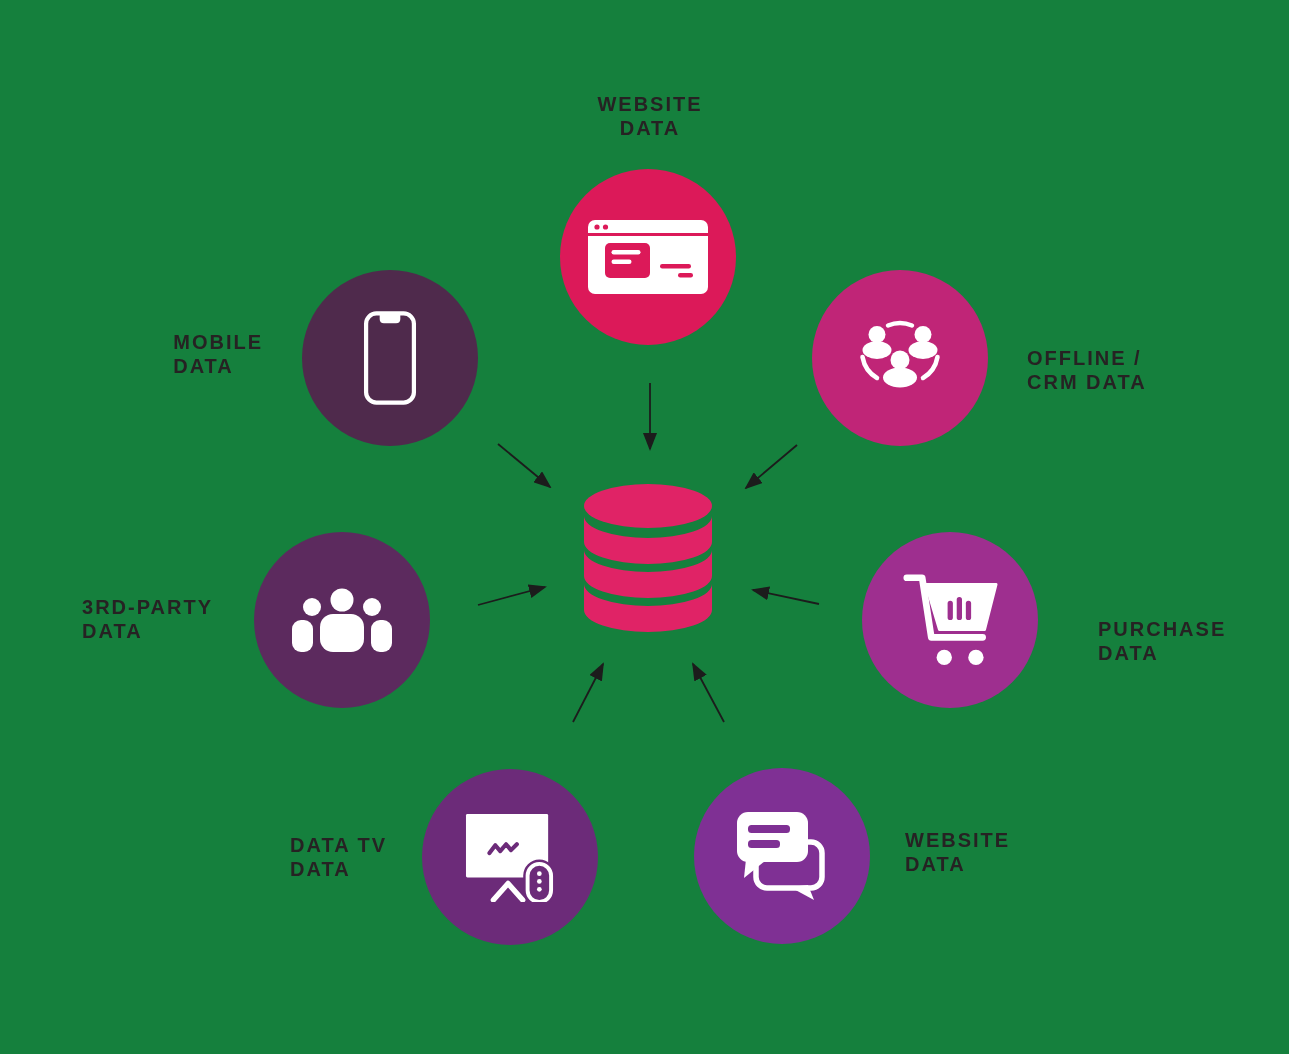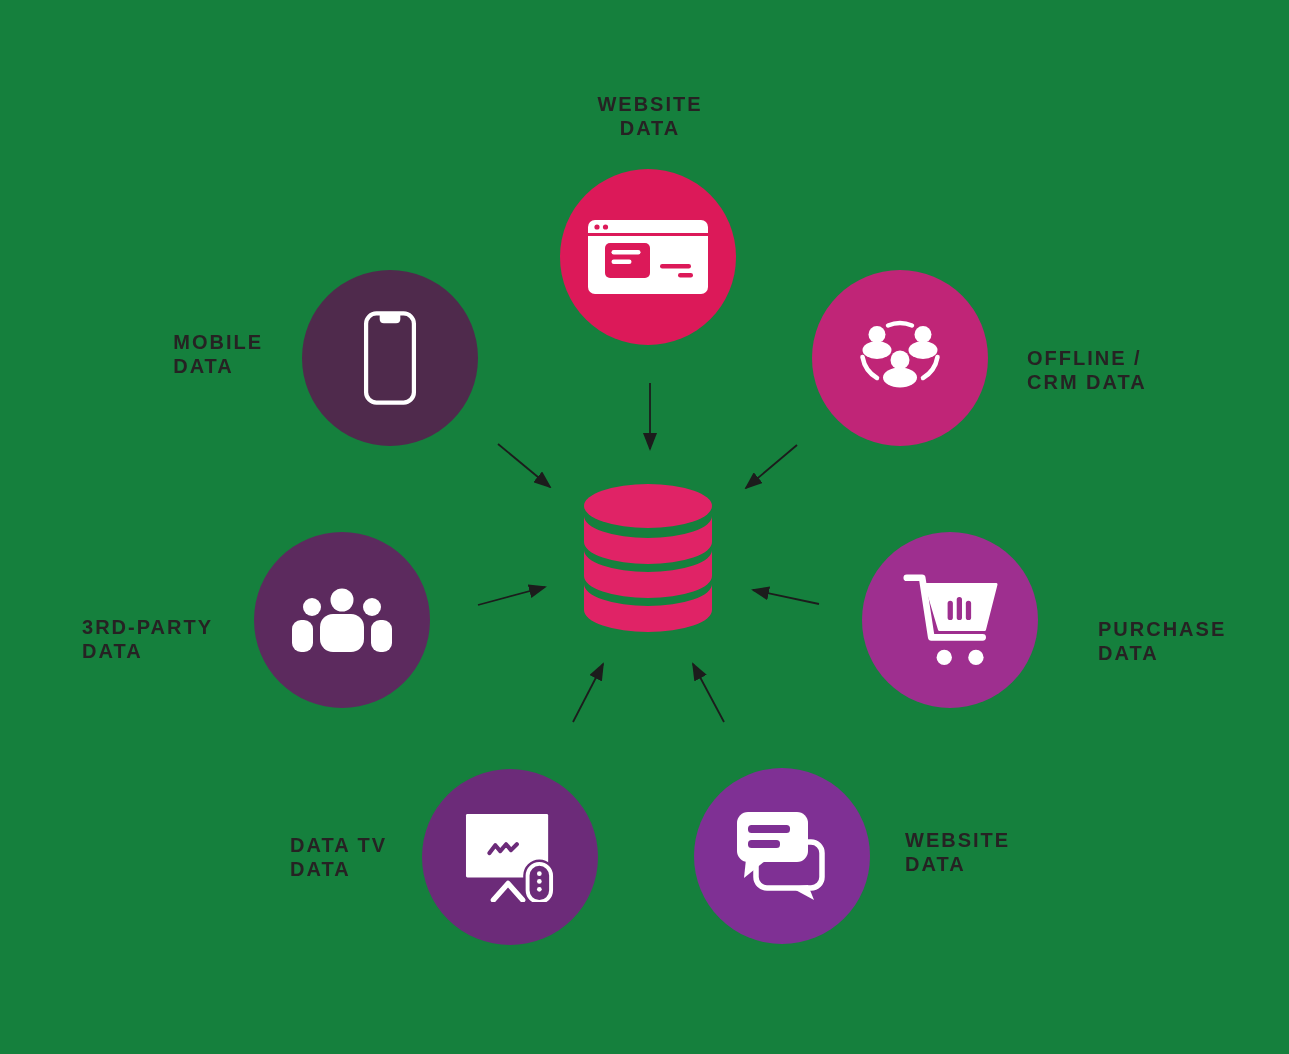--- a/index.html
+++ b/index.html
@@ -168,21 +168,21 @@
   <div class="label t-right" style="right:1026px;top:330px;">
     <span>MOBILE</span>
     <span>DATA</span>
   </div>
 
   <div class="label" style="left:1027px;top:346px;">
     <span>OFFLINE /</span>
     <span>CRM DATA</span>
   </div>
 
-  <div class="label t-right" style="right:1076px;top:615px;">
+  <div class="label t-right" style="right:1076px;top:595px;">
     <span>3RD-PARTY</span>
     <span>DATA</span>
   </div>
 
   <div class="label" style="left:1098px;top:595px;margin-top:22px;">
     <span>PURCHASE</span>
     <span>DATA</span>
   </div>
 
   <div class="label t-right" style="right:902px;top:833px;">

